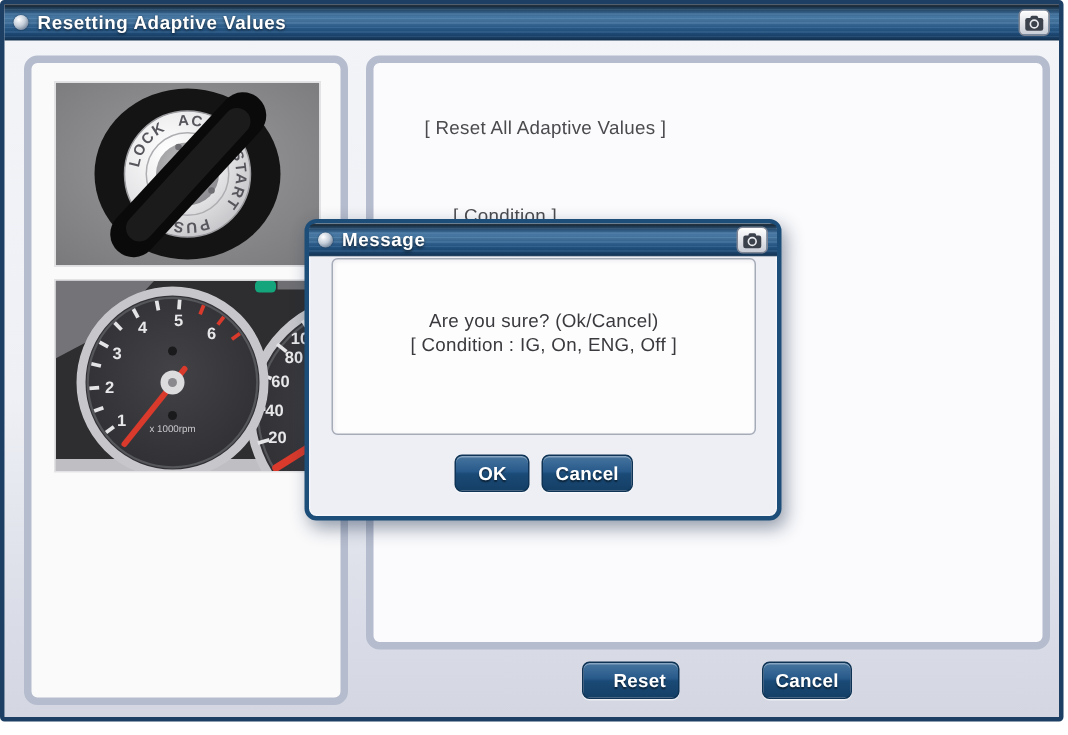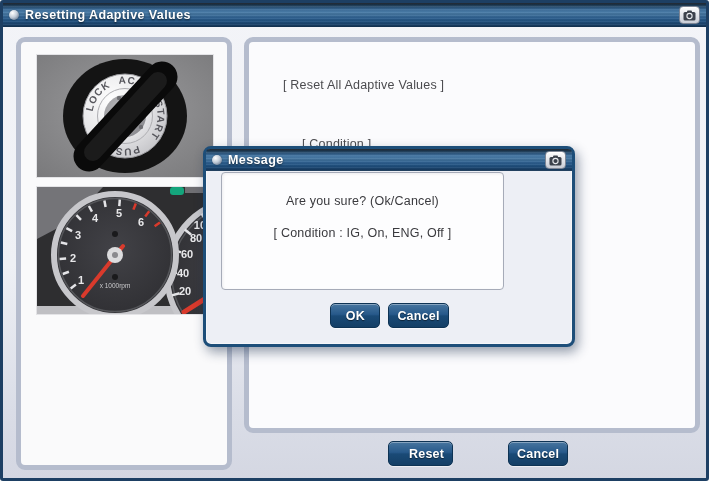--- a/index.html
+++ b/index.html
@@ -56,34 +56,34 @@
     height:25px; min-width:50px; padding:0 8px;
     background:linear-gradient(180deg,#47759f 0%,#27598a 45%,#1a4a76 52%,#143f66 100%);
     color:#fff; font-weight:bold; font-size:12.5px; font-family:inherit;
     border:1px solid #0e3354; border-radius:5px;
     box-shadow:inset 0 1px 0 rgba(255,255,255,.35), 0 1px 0 rgba(255,255,255,.55);
     text-shadow:0 1px 1px rgba(0,0,0,.5); cursor:pointer; letter-spacing:.2px;
   }
   .footer-reset  { position:absolute; left:385px; top:438px;padding-left:20px; }
   .footer-cancel { position:absolute; left:505px; top:438px; }
   .dialog {
-    position:absolute; left:200px; top:143px; width:372px; height:201px;
+    position:absolute; left:200px; top:143px; width:318px; height:201px;
     border:3px solid #1d4e79; border-radius:8px; background:#edeff5;
     box-shadow:0 0 0 1px rgba(255,255,255,.45) inset, 3px 5px 12px rgba(20,40,70,.45);
     z-index:20;
   }
   .dialog .titlebar { height:22px; border-radius:4px 4px 0 0; }
   .dialog-msg-panel {
     position:absolute; left:15px; top:23px; width:283px; height:118px;
     background:#fdfdfe; border:1px solid #a6abb8; border-radius:4px;
     box-shadow:inset 1px 1px 3px rgba(40,40,60,.08);
     text-align:center; color:#3a3a3e; font-size:12.5px; letter-spacing:.2px;
   }
-  .msg-line1 { margin-top:21px; }
-  .msg-line2 { margin-top:18px; }
+  .msg-line1 { margin-top:34px; }
+  .msg-line2 { margin-top:2px; }
   .dialog-buttons {
     position:absolute; left:1px; right:0; top:154px;
     display:flex; justify-content:center; gap:8px;
   }
   svg text { font-family:"Liberation Sans", sans-serif; }
 </style>
 </head>
 <body>
 
 <div class="window">

